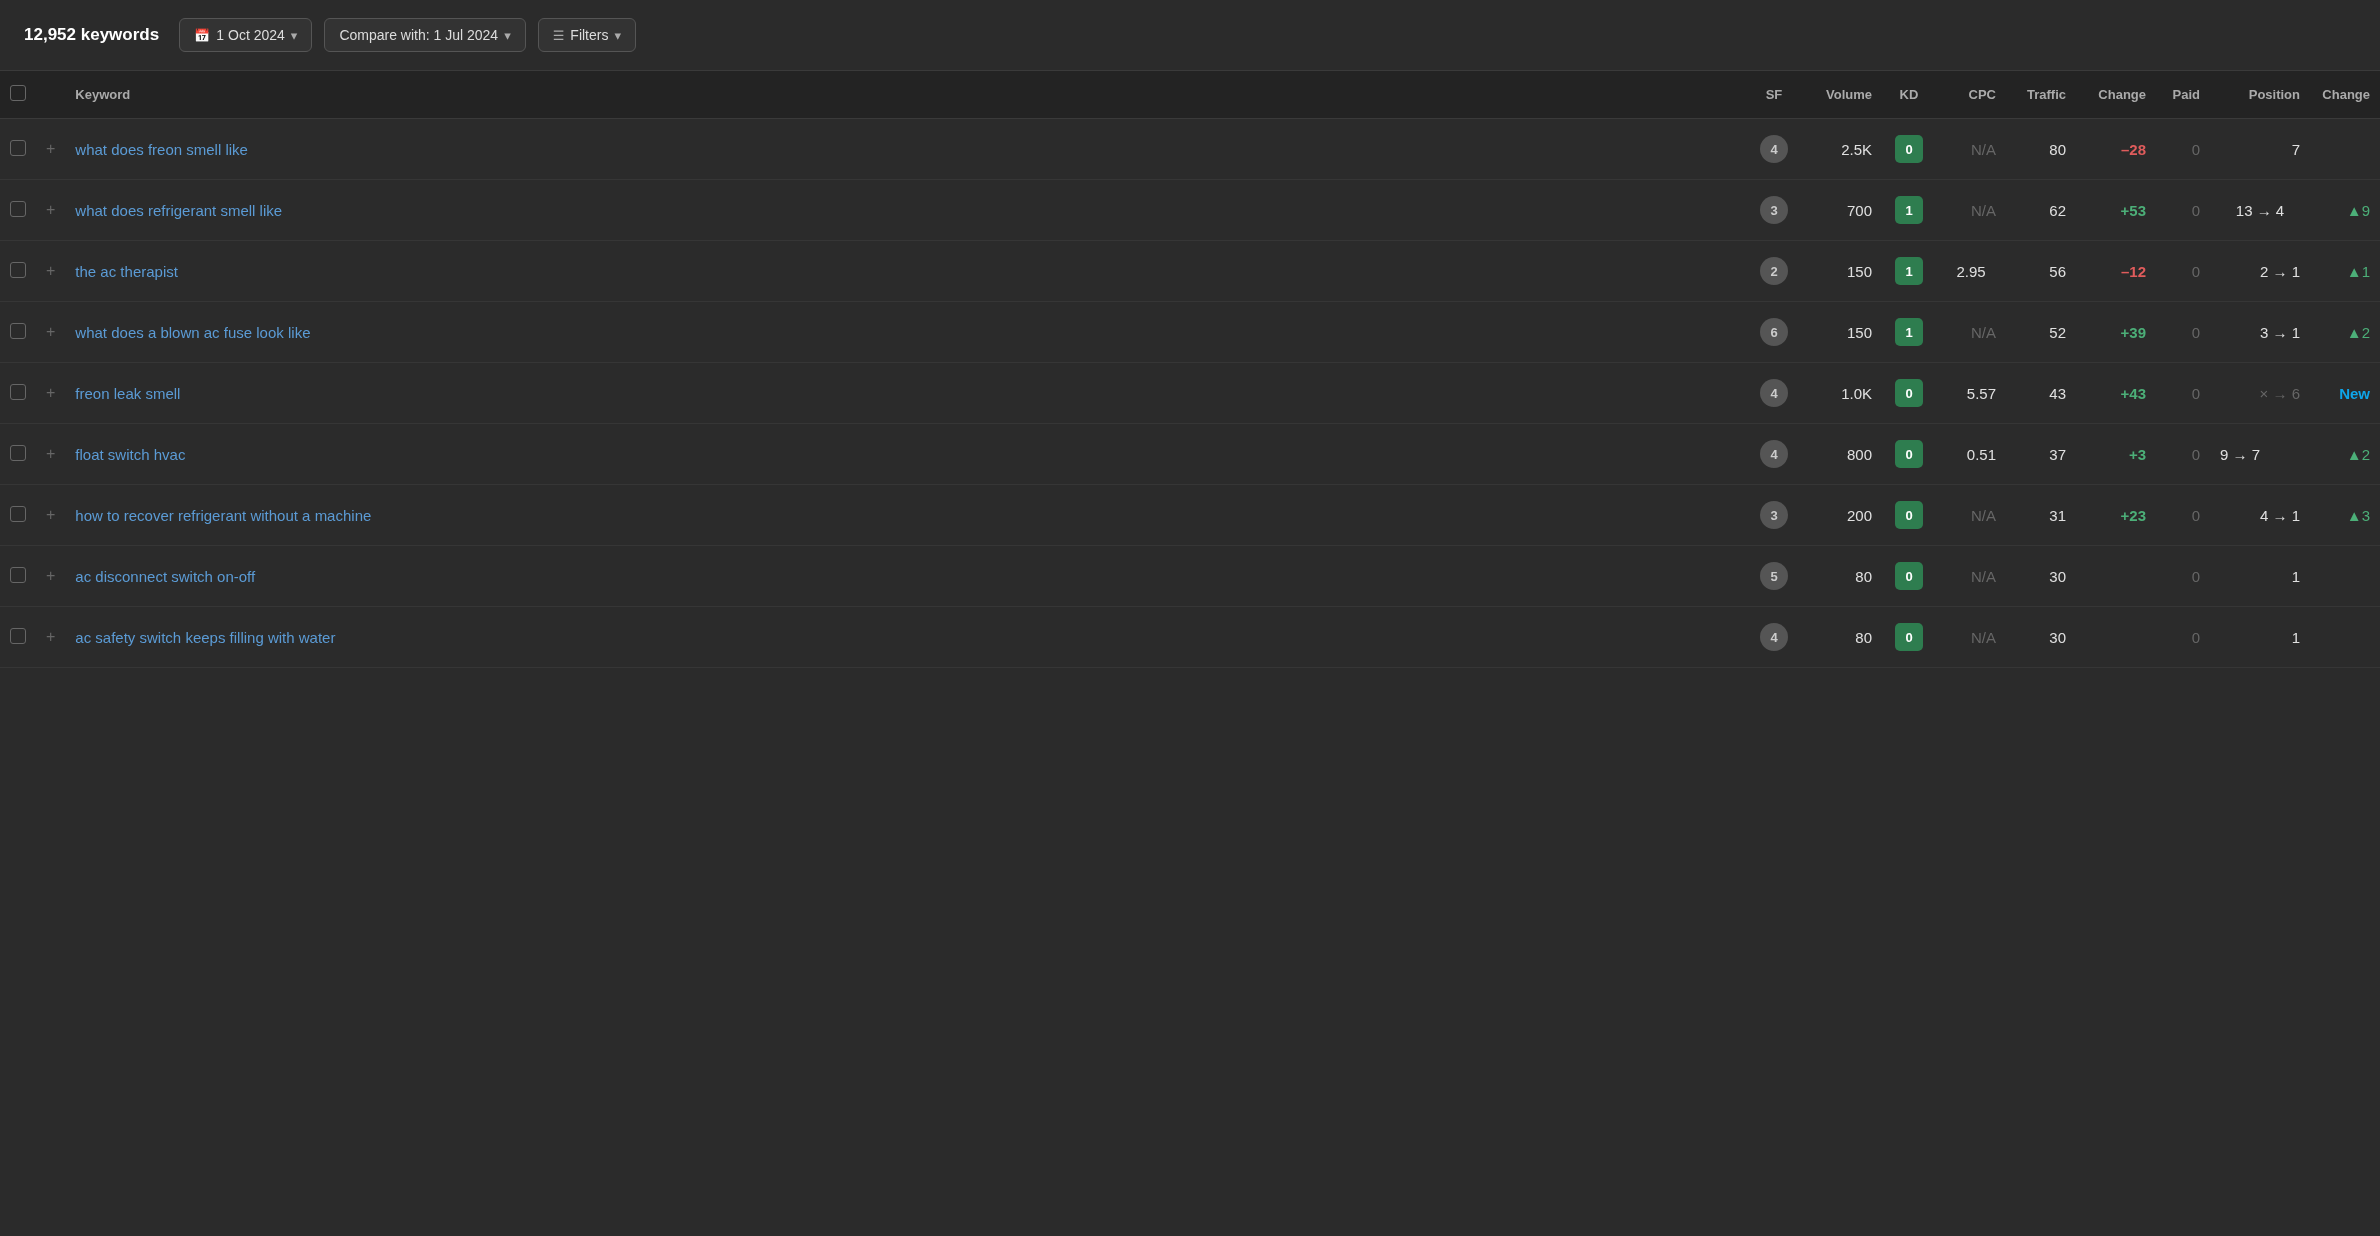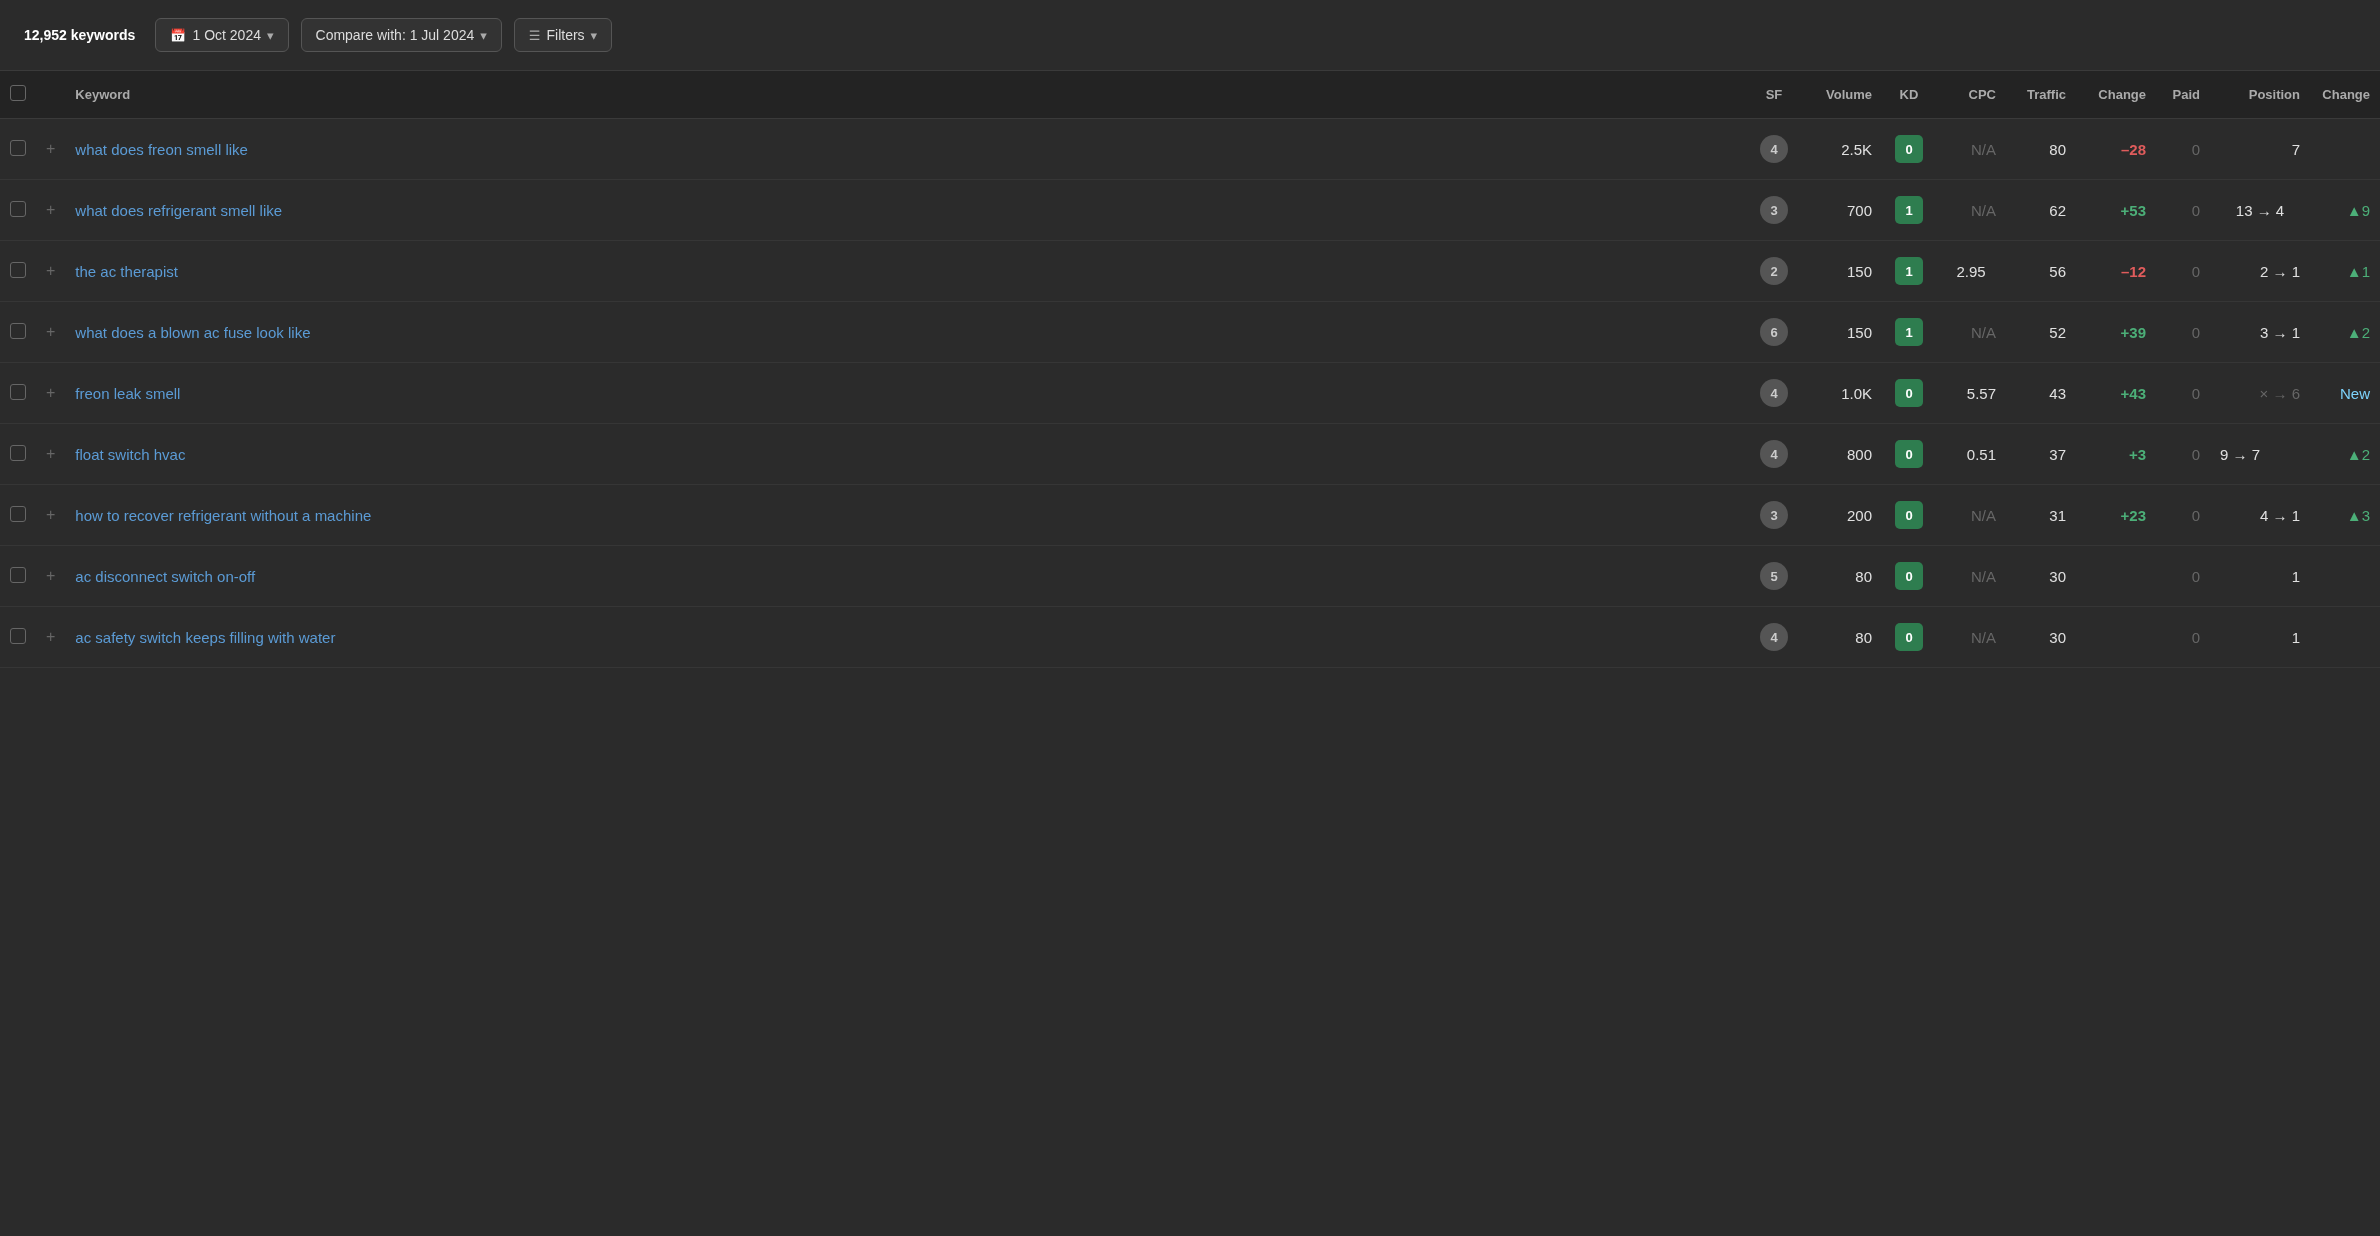--- a/index.html
+++ b/index.html
@@ -12,21 +12,21 @@
     .toolbar {
       display: flex;
       align-items: center;
       gap: 12px;
       padding: 18px 24px;
       background: #2b2b2b;
       border-bottom: 1px solid #3a3a3a;
     }
     .keywords-count {
       font-weight: 700;
-      font-size: 14px;
+      font-size: 17px;
       color: #ffffff;
       margin-right: 8px;
     }
     .btn {
       display: flex;
       align-items: center;
       gap: 6px;
       padding: 8px 14px;
       border: 1.5px solid #555;
       border-radius: 6px;
@@ -116,21 +116,21 @@
       width: 28px; height: 28px;
       border-radius: 5px;
       background: #2e7d4f;
       color: #fff;
       font-size: 13px;
       font-weight: 700;
     }
     .text-muted { color: #666; }
     .text-red { color: #e05c5c; font-weight: 600; }
     .text-green { color: #4caf78; font-weight: 600; }
-    .text-new { color: #7dd3fc; font-weight: 400; }
+    .text-new { color: #0ea5e9; font-weight: 700; }
     .arrow-up { color: #4caf78; }
   </style>
 </head>
 <body>
 
 <div class="toolbar">
   <span class="keywords-count">12,952 keywords</span>
   <button class="btn">
     <span class="icon">📅</span>
     <span>1 Oct 2024</span>

